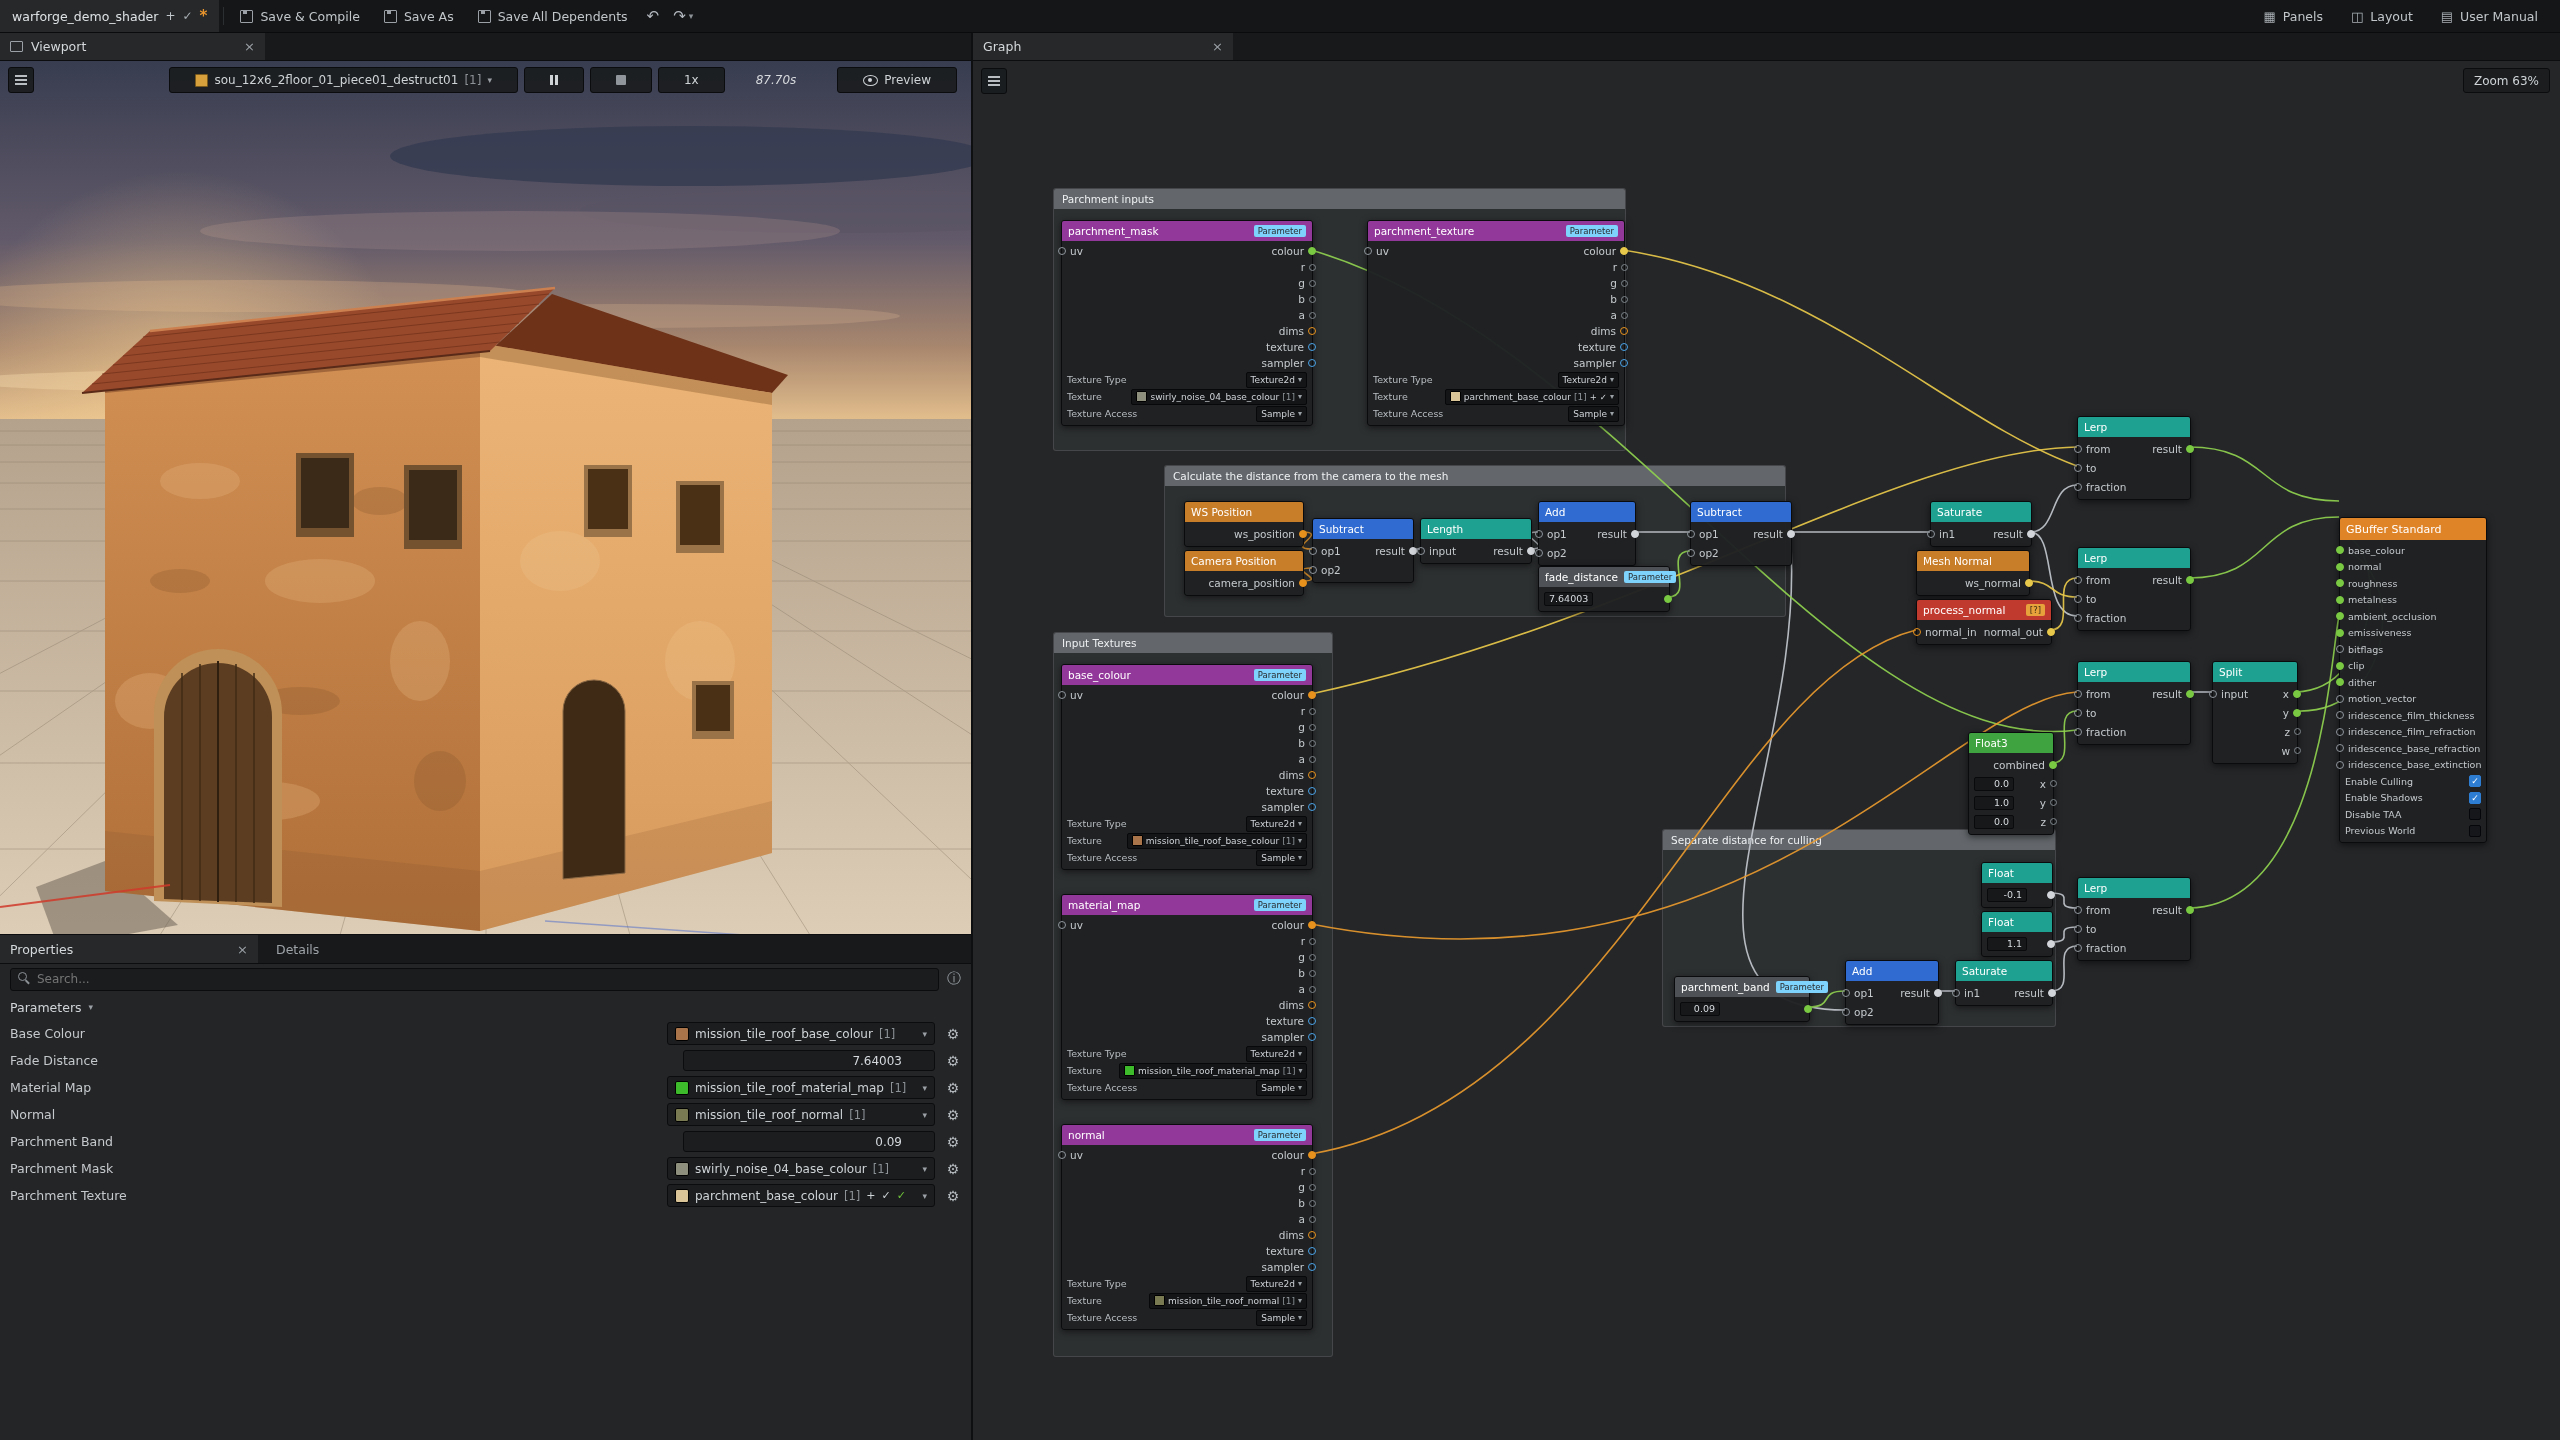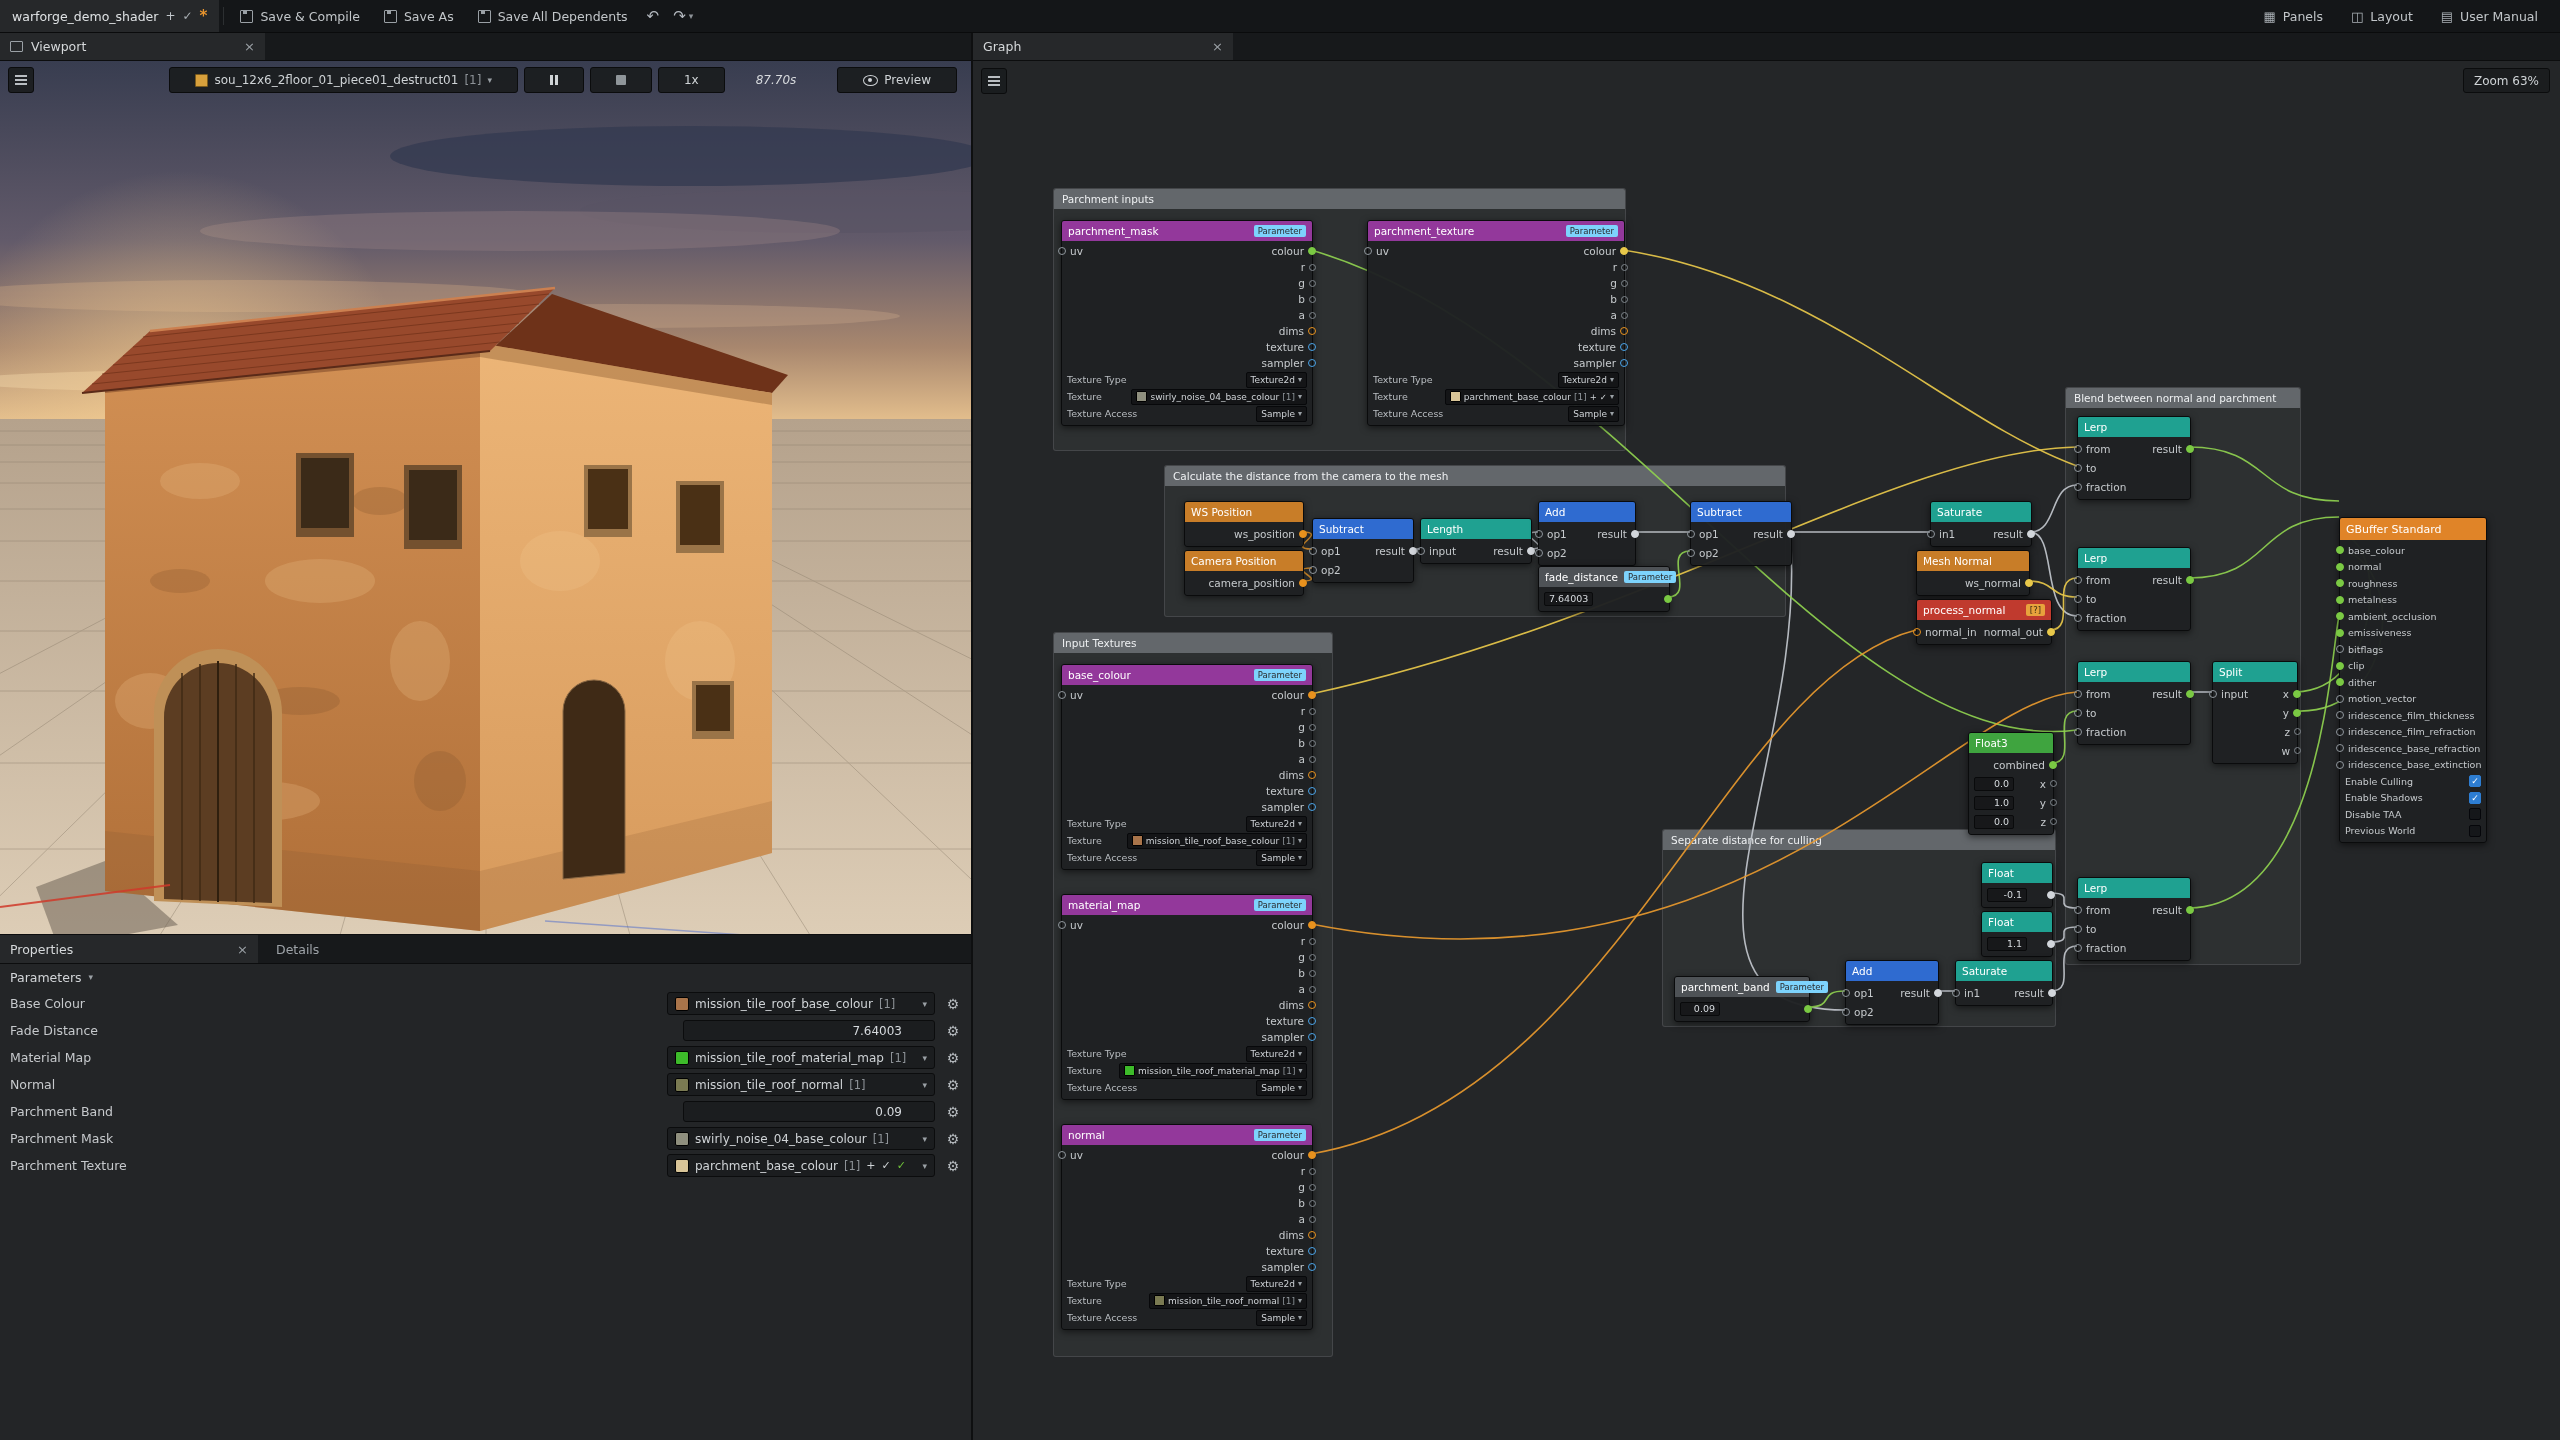--- a/index.html
+++ b/index.html
@@ -316,20 +316,25 @@
   <div class="props">
     <div class="tabbar">
       <div class="tab" style="width:238px">
         <span>Properties</span>
         <span class="tclose">×</span>
       </div>
       <div class="tab-plain">
           <span>Details</span>
         </div>
     </div>
+    <div class="search-row">
+      <span class="lens"></span>
+      <input class="searchbox" placeholder="Search..." style="">
+      <span class="info-ic">ⓘ</span>
+    </div>
     <div class="params-head">
       <span>Parameters</span>
       <span class="chev">▾</span>
     </div>
     <div id="prop-rows">
         <div class="prow">
           <span class="plabel">Base Colour</span>
           <div class="pctrl">
             <div class="psel">
               <span class="sw" style="background: rgb(169, 116, 74);"></span>
@@ -429,23 +434,20 @@
         <div class="ghead">Parchment inputs</div>
       </div>
       <div class="ggroup" style="left: 191px; top: 405px; width: 620px; height: 150px;">
         <div class="ghead">Calculate the distance from the camera to the mesh</div>
       </div>
       <div class="ggroup" style="left: 80px; top: 572px; width: 278px; height: 723px;">
         <div class="ghead">Input Textures</div>
       </div>
       <div class="ggroup" style="left: 689px; top: 769px; width: 392px; height: 196px;">
         <div class="ghead">Separate distance for culling</div>
-      </div>
-      <div class="ggroup" style="left: 1092px; top: 327px; width: 234px; height: 576px;">
-        <div class="ghead">Blend between normal and parchment</div>
       </div>
       <svg id="wire-svg" width="1587" height="1380">
         <path d="M329,472 C357,472 311,489 339,489" fill="none" stroke="#e8992e" stroke-width="1.6" opacity="0.92"></path>
         <path d="M329,521 C357,521 311,508 339,508" fill="none" stroke="#e8992e" stroke-width="1.6" opacity="0.92"></path>
         <path d="M439,489 C467,489 419,489 447,489" fill="none" stroke="#c2c7cd" stroke-width="1.6" opacity="0.92"></path>
         <path d="M557,489 C585,489 537,472 565,472" fill="none" stroke="#c2c7cd" stroke-width="1.6" opacity="0.92"></path>
         <path d="M661,472 C691.8,472 686.2,472 717,472" fill="none" stroke="#c2c7cd" stroke-width="1.6" opacity="0.92"></path>
         <path d="M695,537 C723,537 689,491 717,491" fill="none" stroke="#8fd14f" stroke-width="1.6" opacity="0.92"></path>
         <path d="M817,472 C894,472 880,472 957,472" fill="none" stroke="#c2c7cd" stroke-width="1.6" opacity="0.92"></path>
         <path d="M1057,472 C1085,472 1076,425 1104,425" fill="none" stroke="#c2c7cd" stroke-width="1.6" opacity="0.92"></path>

